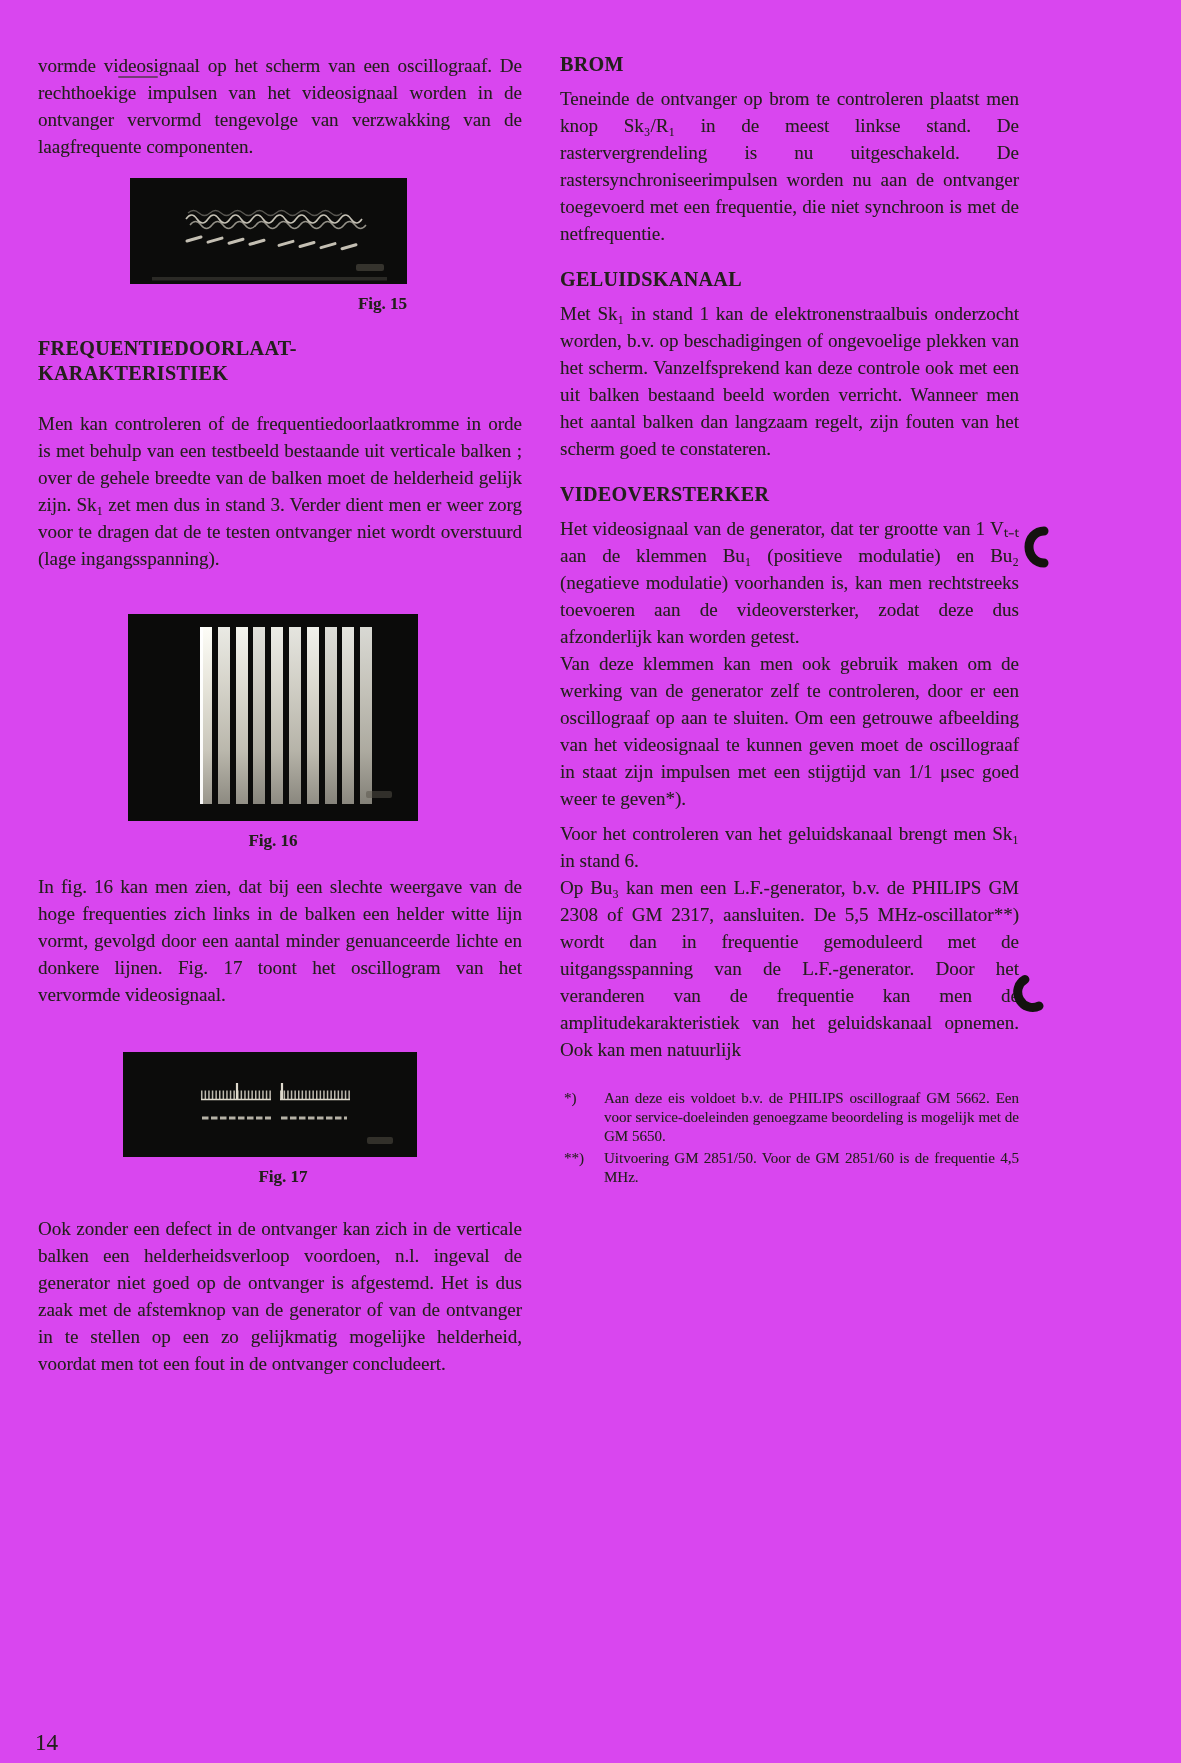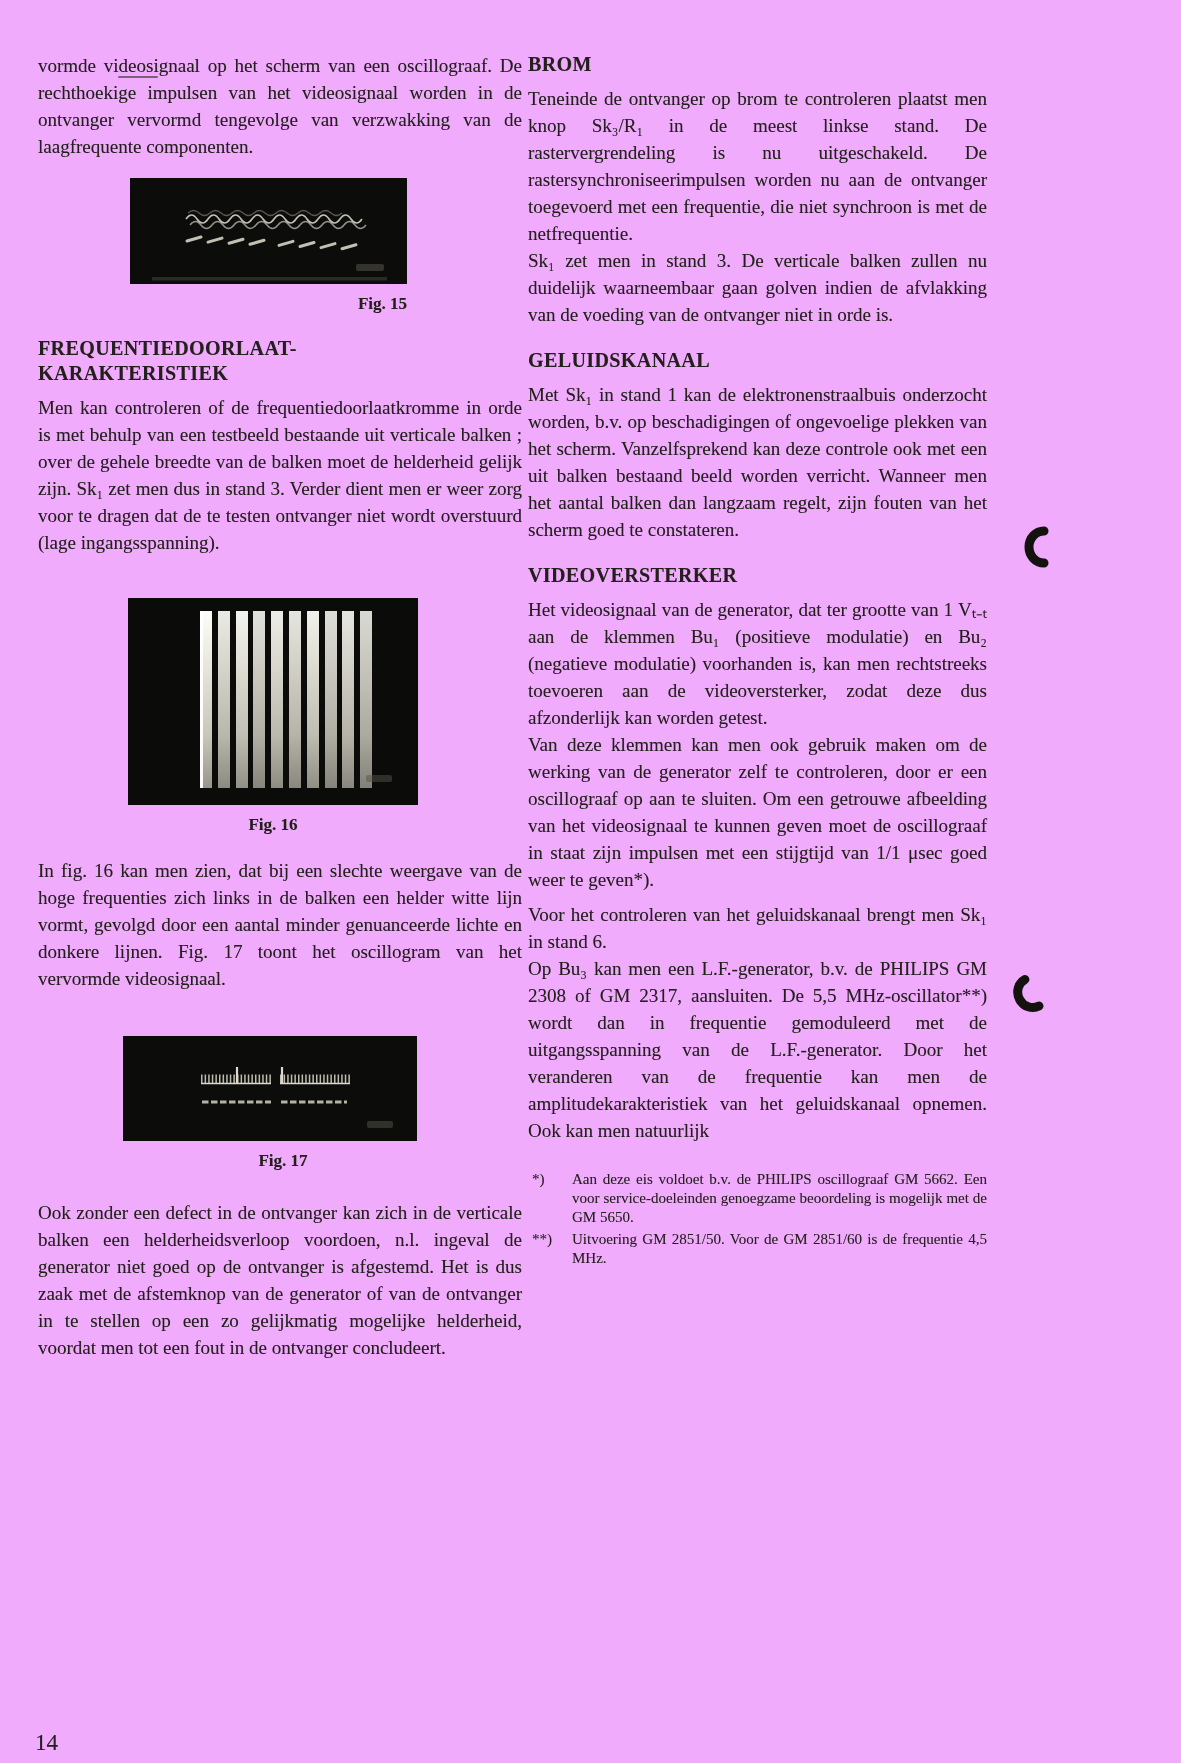--- a/index.html
+++ b/index.html
@@ -1,41 +1,41 @@
 <!DOCTYPE html>
 <html><head>
 <meta charset="utf-8">
 <style>
   * { margin:0; padding:0; box-sizing:border-box; }
   html, body { width:1181px; height:1763px; }
   body { font-family:"Liberation Serif", serif; }
   .page {
     position:relative; width:1181px; height:1763px;
-    background:#f0abfc; color:#23201c; overflow:hidden;
+    background:#d946ef; color:#23201c; overflow:hidden;
   }
   .col { position:absolute; top:46px; }
   .col-left  { left:38px;  width:484px; }
-  .col-right { left:528px; width:459px; }
+  .col-right { left:560px; width:459px; }
   p.body {
     font-size:19px; line-height:27px; text-align:justify;
     text-shadow:0.25px 0.25px 0 rgba(35,32,28,0.28);
   }
   h2.sec {
     font-size:20px; font-weight:bold; line-height:25px; letter-spacing:0.4px;
     text-shadow:0.3px 0.3px 0 rgba(35,32,28,0.3);
   }
   .figure { text-align:center; }
   .figure svg { display:block; }
   .figcaption { font-weight:bold; font-size:17px; margin-top:10px;
     text-shadow:0.25px 0.25px 0 rgba(35,32,28,0.3); }
   .fig15 { width:277px; margin:18px 0 0 92px;text-align:right; }
   .fig16 { width:290px; margin:42px 0 0 90px; }
   .fig17 { width:320px; margin:44px 0 0 85px; }
   .mt6{margin-top:6px}.mt8{margin-top:8px}.mt20{margin-top:20px}
-  .mt22{margin-top:22px}.mt24{margin-top:8px}
+  .mt22{margin-top:22px}.mt24{margin-top:24px}
   .mt28{margin-top:28px}
   .fnblock { margin-top:26px; }
   .fn { display:flex; font-size:15px; line-height:19px;
     text-shadow:0.2px 0.2px 0 rgba(35,32,28,0.25); }
   .fn + .fn { margin-top:3px; }
   .fn-marker { flex:0 0 44px; padding-left:4px; }
   .fn-text { flex:1; text-align:justify; }
   .pagenum { position:absolute; left:35px; top:1730px; font-size:23px;
     text-shadow:0.3px 0.3px 0 rgba(35,32,28,0.3); }
   .artifact { position:absolute; }
@@ -136,21 +136,20 @@
     </div>
 
     <p class="body mt28">Ook zonder een defect in de ontvanger kan zich in de verticale balken een helderheidsverloop voordoen, n.l. ingeval de generator niet goed op de ontvanger is afgestemd. Het is dus zaak met de afstemknop van de generator of van de ontvanger in te stellen op een zo gelijkmatig mogelijke helderheid, voordat men tot een fout in de ontvanger concludeert.</p>
 
   </div>
 
   <div class="col col-right">
 
     <h2 class="sec mt6">BROM</h2>
     <p class="body mt8">Teneinde de ontvanger op brom te controleren plaatst men knop Sk₃/R₁ in de meest linkse stand. De rastervergrendeling is nu uitgeschakeld. De rastersynchroniseerimpulsen worden nu aan de ontvanger toegevoerd met een frequentie, die niet synchroon is met de netfrequentie.</p>
-    <p class="body">Sk₁ zet men in stand 3. De verticale balken zullen nu duidelijk waarneembaar gaan golven indien de afvlakking van de voeding van de ontvanger niet in orde is.</p>
 
     <h2 class="sec mt20">GELUIDSKANAAL</h2>
     <p class="body mt8">Met Sk₁ in stand 1 kan de elektronenstraalbuis onderzocht worden, b.v. op beschadigingen of ongevoelige plekken van het scherm. Vanzelfsprekend kan deze controle ook met een uit balken bestaand beeld worden verricht. Wanneer men het aantal balken dan langzaam regelt, zijn fouten van het scherm goed te constateren.</p>
 
     <h2 class="sec mt20">VIDEOVERSTERKER</h2>
     <p class="body mt8">Het videosignaal van de generator, dat ter grootte van 1 Vₜ₋ₜ aan de klemmen Bu₁ (positieve modulatie) en Bu₂ (negatieve modulatie) voorhanden is, kan men rechtstreeks toevoeren aan de videoversterker, zodat deze dus afzonderlijk kan worden getest.</p>
     <p class="body">Van deze klemmen kan men ook gebruik maken om de werking van de generator zelf te controleren, door er een oscillograaf op aan te sluiten. Om een getrouwe afbeelding van het videosignaal te kunnen geven moet de oscillograaf in staat zijn impulsen met een stijgtijd van 1/1 μsec goed weer te geven*).</p>
 
     <p class="body mt8">Voor het controleren van het geluidskanaal brengt men Sk₁ in stand 6.</p>
     <p class="body">Op Bu₃ kan men een L.F.-generator, b.v. de PHILIPS GM 2308 of GM 2317, aansluiten. De 5,5 MHz-oscillator**) wordt dan in frequentie gemoduleerd met de uitgangsspanning van de L.F.-generator. Door het veranderen van de frequentie kan men de amplitudekarakteristiek van het geluidskanaal opnemen. Ook kan men natuurlijk</p>

